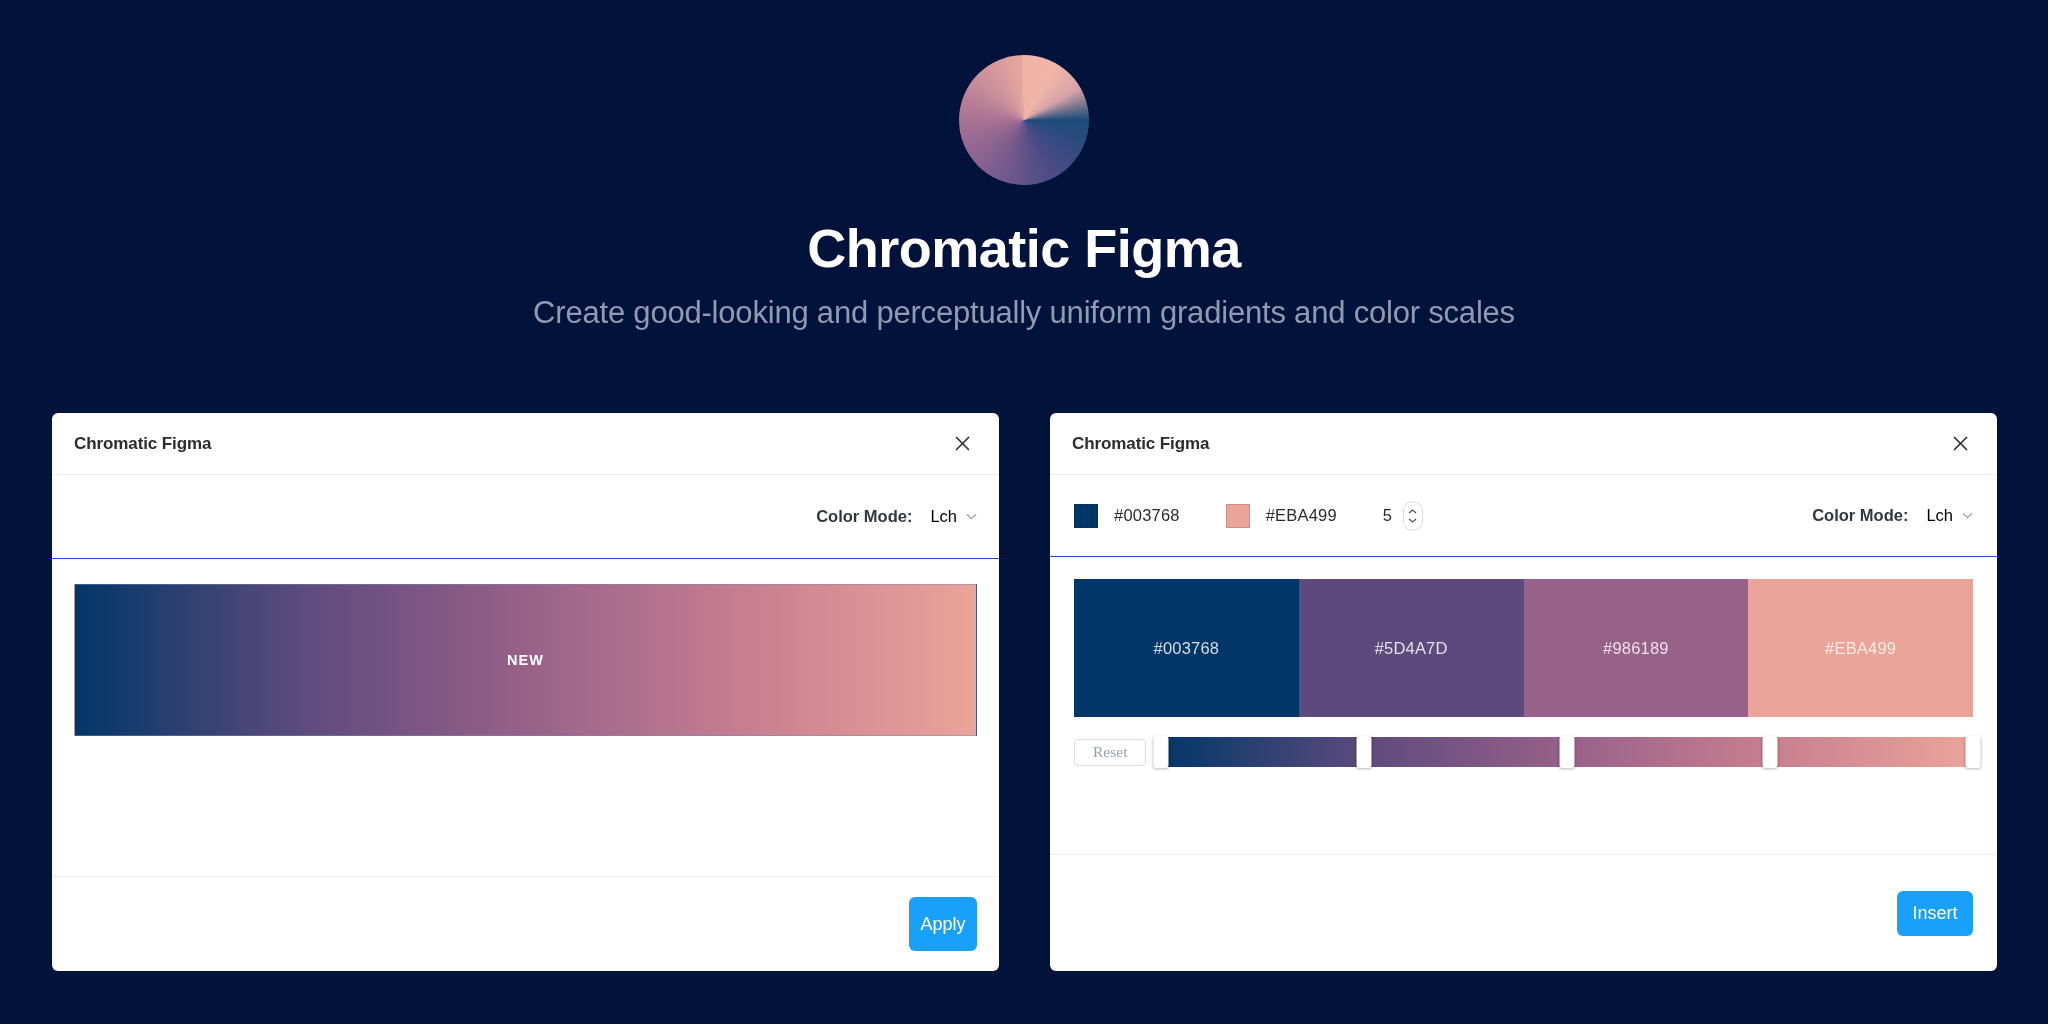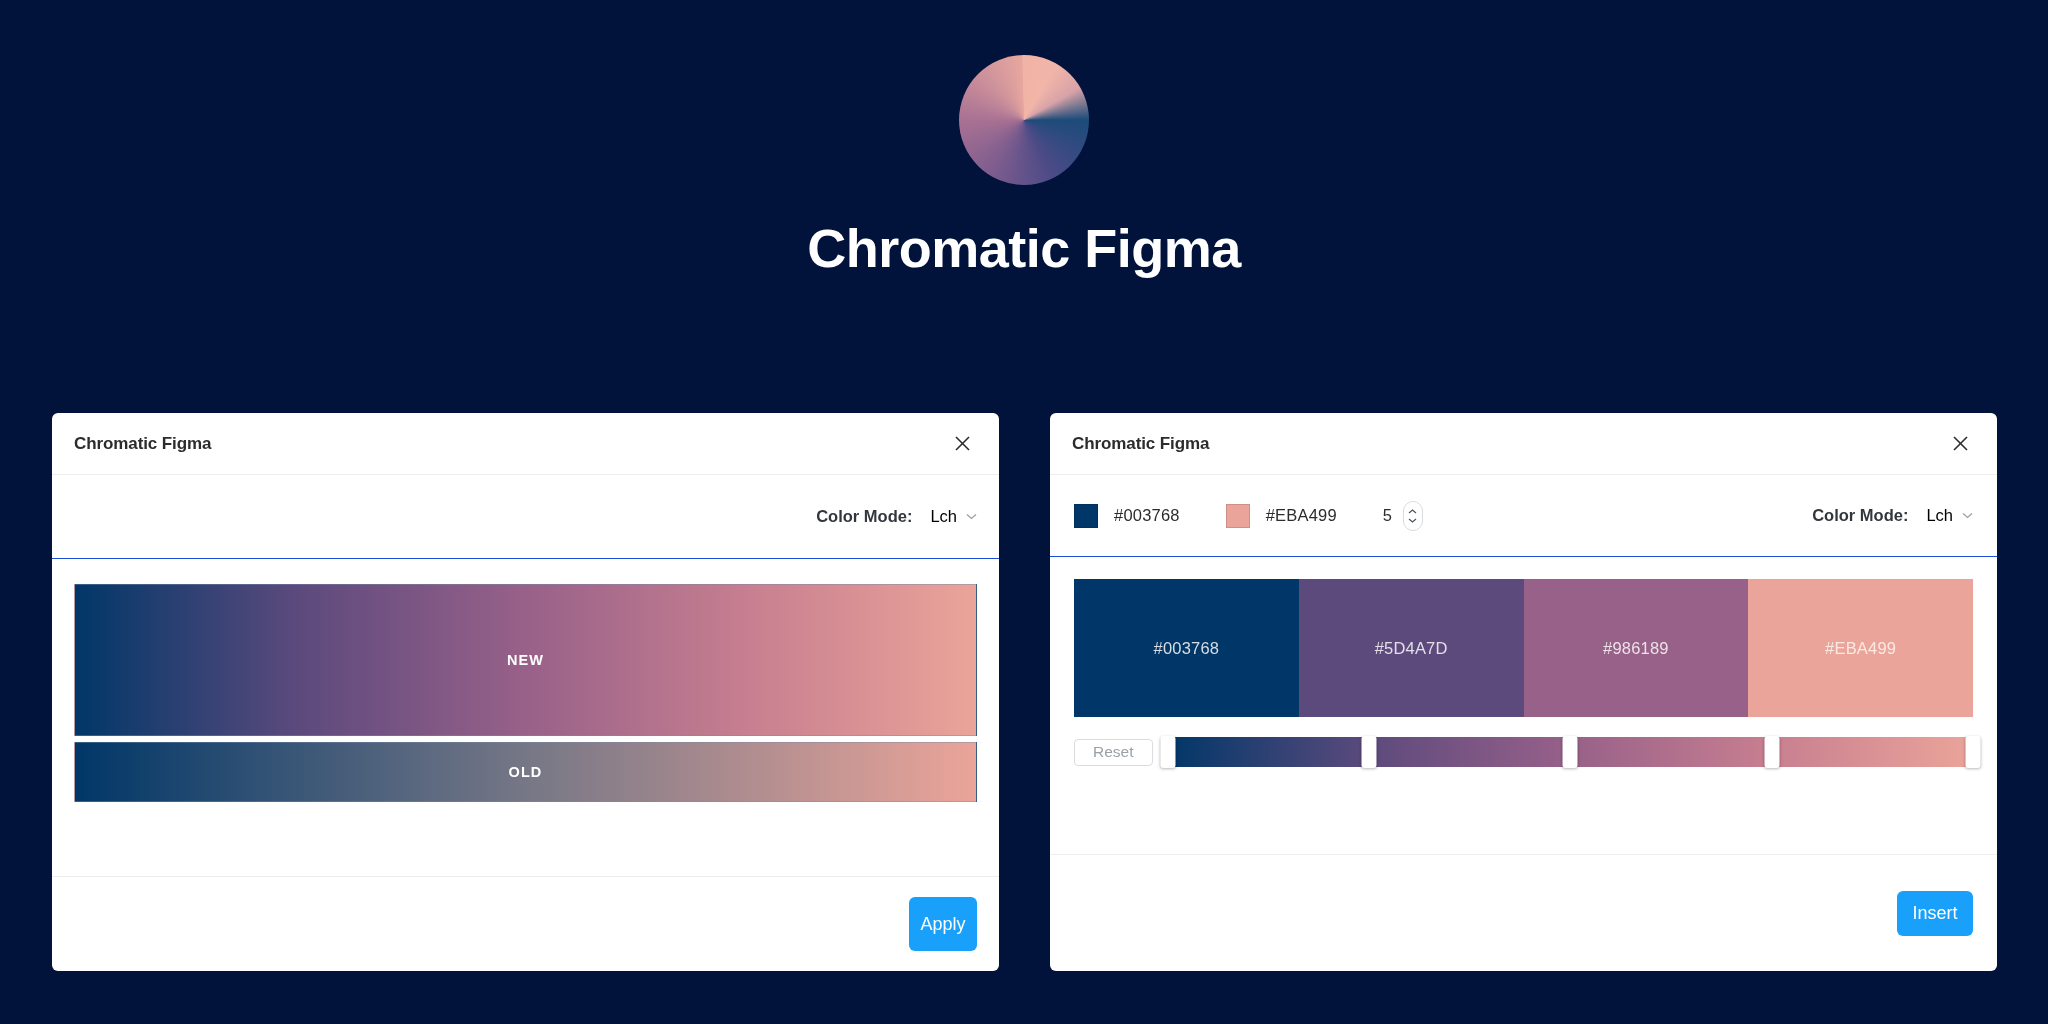--- a/index.html
+++ b/index.html
@@ -241,21 +241,21 @@
     gap: 15px;
   }
 
   .reset-button {
     flex: 0 0 auto;
     height: 27px;
     padding: 0 18px;
     border: 1px solid #d9dce0;
     border-radius: 4px;
     background: #ffffff;
-    font-family: Liberation Sans, sans-serif;
+    font-family: Liberation Serif, serif;
     font-size: 15.5px;
     color: #9aa0a8;
     cursor: pointer;
     display: flex;
     align-items: center;
   }
 
   .slider-track {
     position: relative;
     flex: 1 1 auto;
@@ -301,20 +301,21 @@
   .btn-insert { width: 76px; height: 45px; text-align: right; }
 </style>
 </head>
 <body>
 
 <div class="stage">
 
   <div class="hero">
     <div class="logo"></div>
     <div class="app-title">Chromatic Figma</div>
+    <div class="app-subtitle">Create good-looking and perceptually uniform gradients and color scales</div>
   </div>
 
   <div class="panel panel-left">
 
     <div class="panel-header">
       <span class="panel-title">Chromatic Figma</span>
       <span class="close-icon">
         <svg width="17" height="17" viewBox="0 0 17 17" fill="none" stroke="currentColor" stroke-width="1.6">
           <line x1="2" y1="2" x2="15" y2="15"></line>
           <line x1="15" y1="2" x2="2" y2="15"></line>
@@ -330,23 +331,20 @@
           <svg class="chevron-down" viewBox="0 0 11 7" fill="none" stroke="currentColor" stroke-width="1.3">
             <polyline points="1,1.5 5.5,5.5 10,1.5"></polyline>
           </svg>
         </span>
       </div>
     </div>
 
     <div class="body-left">
       <div class="grad-bar new" id="grad-new" style="background: linear-gradient(to right, rgb(0, 55, 104), rgb(93, 74, 125), rgb(152, 97, 137), rgb(200, 127, 144), rgb(235, 164, 153));">
         <span class="grad-bar-label">NEW</span>
-      </div>
-      <div class="grad-bar old" id="grad-old" style="background: linear-gradient(to right, rgb(0, 55, 104), rgb(118, 119, 134), rgb(235, 164, 153));">
-        <span class="grad-bar-label">OLD</span>
       </div>
     </div>
 
     <div class="panel-footer">
       <button class="primary-button btn-apply">Apply</button>
     </div>
   </div>
 
   <div class="panel panel-right">
 

